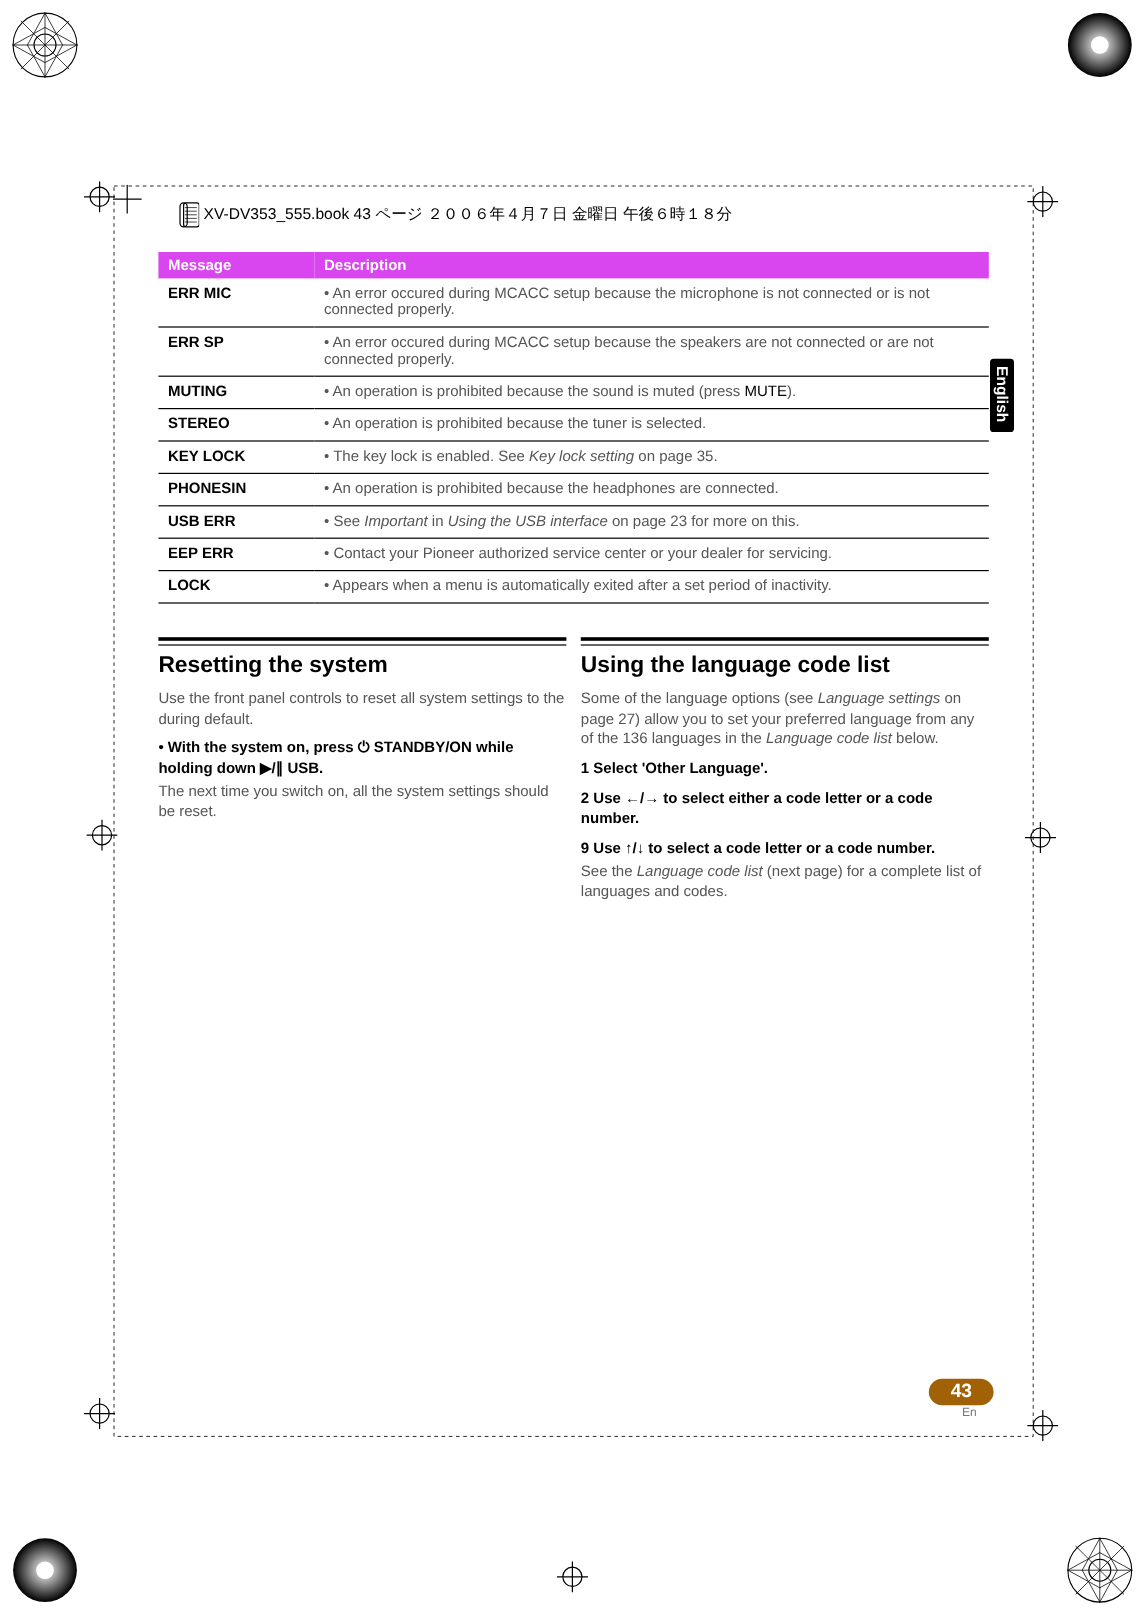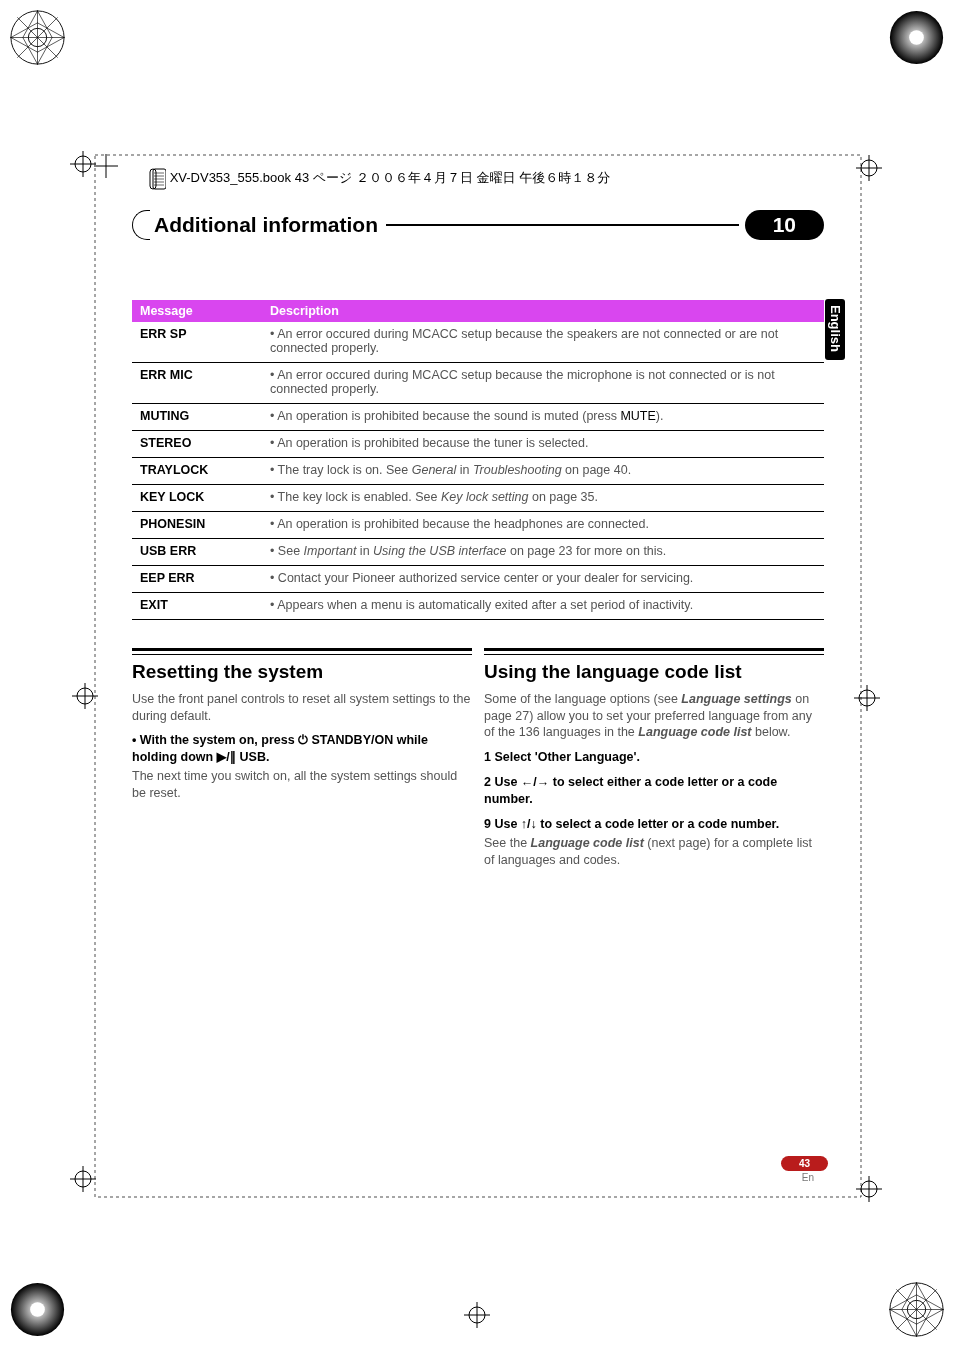--- a/index.html
+++ b/index.html
@@ -132,34 +132,34 @@
   }
   .sect-head-inner {
     border-top: 1px solid #000;
     padding-top: 4px;
     font-size: 19px;
     font-weight: bold;
     color: #000;
   }
   .col p { margin-bottom: 4px; }
   .col .step { color: #000; font-weight: bold; margin-top: 8px; margin-bottom: 2px;}
-  .col .italic { font-style: italic; font-weight: bold; }
+  .col .italic { font-style: italic; }
   .col .glyph { font-family: "Segoe UI Symbol", Arial, sans-serif; }
 
   .page-footer {
     position: absolute;
     bottom: 168px;
     right: 126px;
     text-align: right;
   }
   .page-pill {
     display: inline-block;
-    background: #b91c1c;
+    background: #a16207;
     color: #fff;
-    font-size: 10px;
+    font-size: 16px;
     font-weight: bold;
     padding: 2px 18px;
     border-radius: 11px;
   }
   .page-en {
     font-size: 10px;
     color: #777;
     margin-top: 1px;
     padding-right: 14px;
   }
@@ -283,73 +283,63 @@
       <line x1="6" y1="11" x2="16" y2="11" stroke="#000" stroke-width="0.6"></line>
       <line x1="6" y1="14" x2="16" y2="14" stroke="#000" stroke-width="0.6"></line>
       <line x1="6" y1="17" x2="16" y2="17" stroke="#000" stroke-width="0.6"></line>
     </svg>
   <span>XV-DV353_555.book 43 ページ ２００６年４月７日 金曜日 午後６時１８分</span>
 </div>
 
 <div class="side-tab">English</div>
 
 <div class="content">
-  <div class="title-bar">
-    <div class="curve-left"></div>
-    <div class="title-text">Additional information</div>
-    <div class="line"></div>
-    <div class="chapter-pill">10</div>
-  </div>
 
   <table class="msg">
     <thead>
       <tr>
         <th>Message</th>
         <th>Description</th>
       </tr>
     </thead>
     <tbody>
       <tr>
+          <td>ERR MIC</td>
+          <td><span>• An error occured during MCACC setup because the microphone is not connected or is not connected properly.</span></td>
+        </tr>
+      <tr>
           <td>ERR SP</td>
           <td><span>• An error occured during MCACC setup because the speakers are not connected or are not connected properly.</span></td>
         </tr>
       <tr>
-          <td>ERR MIC</td>
-          <td><span>• An error occured during MCACC setup because the microphone is not connected or is not connected properly.</span></td>
-        </tr>
-      <tr>
           <td>MUTING</td>
           <td><span>• An operation is prohibited because the sound is muted (press </span><span class="bold">MUTE</span><span>).</span></td>
         </tr>
       <tr>
           <td>STEREO</td>
           <td><span>• An operation is prohibited because the tuner is selected.</span></td>
         </tr>
       <tr>
-          <td>TRAYLOCK</td>
-          <td><span>• The tray lock is on. See </span><span class="italic">General</span><span> in </span><span class="italic">Troubleshooting</span><span> on page 40.</span></td>
-        </tr>
-      <tr>
           <td>KEY LOCK</td>
           <td><span>• The key lock is enabled. See </span><span class="italic">Key lock setting</span><span> on page 35.</span></td>
         </tr>
       <tr>
           <td>PHONESIN</td>
           <td><span>• An operation is prohibited because the headphones are connected.</span></td>
         </tr>
       <tr>
           <td>USB ERR</td>
           <td><span>• See </span><span class="italic">Important</span><span> in </span><span class="italic">Using the USB interface</span><span> on page 23 for more on this.</span></td>
         </tr>
       <tr>
           <td>EEP ERR</td>
           <td><span>• Contact your Pioneer authorized service center or your dealer for servicing.</span></td>
         </tr>
       <tr>
-          <td>EXIT</td>
+          <td>LOCK</td>
           <td><span>• Appears when a menu is automatically exited after a set period of inactivity.</span></td>
         </tr>
     </tbody>
   </table>
 
   <div class="columns">
     <div class="col">
       <div class="sect-head">
         <div class="sect-head-inner">Resetting the system</div>
       </div>

